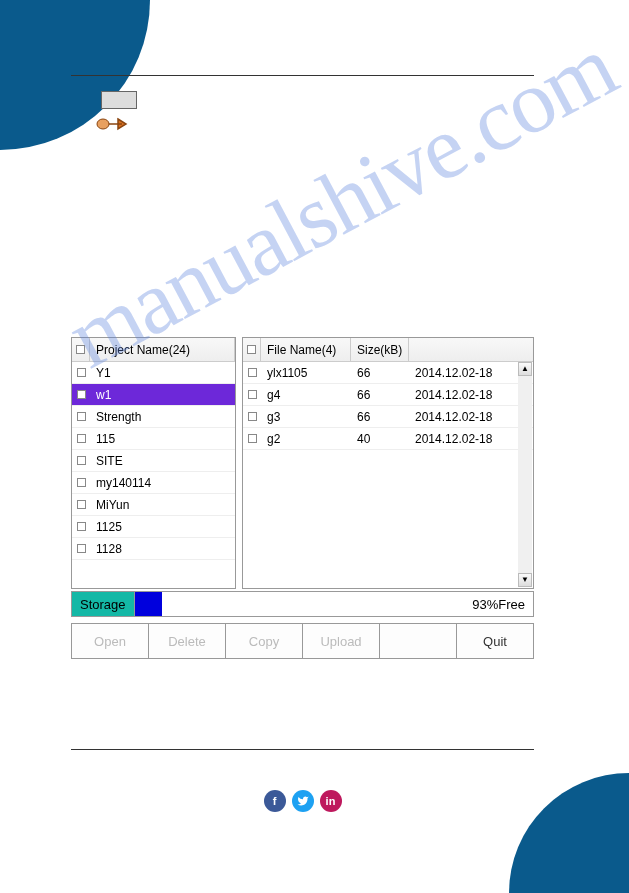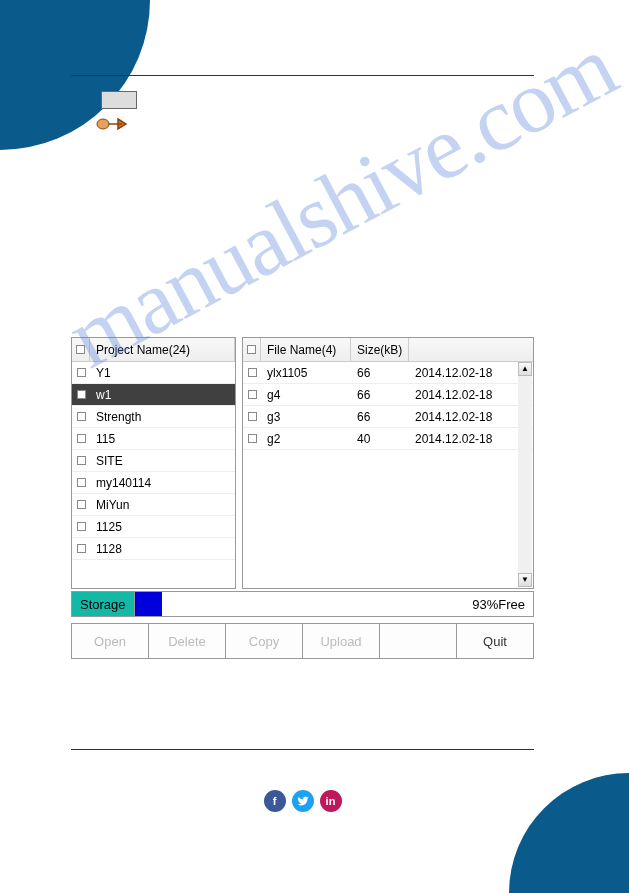--- a/index.html
+++ b/index.html
@@ -34,21 +34,21 @@
     
     .pl .name-col { flex: 1; }
     .pr .name-col { width: 90px; }
     .pr .size-col { width: 58px; }
     .pr .time-col { flex: 1; border-right: none; }
     
     .rows { overflow-y: auto; height: calc(100% - 24px); }
     .row { display: flex; font-size: 12px; height: 22px; align-items: center; border-bottom: 1px solid #eee; }
     .row .chk-col { width: 18px; display: flex; align-items: center; justify-content: center; }
     .row .cell { padding: 0 6px; }
-    .row.selected { background: #404040; color: #fff; }
+    .row.selected { background: #6d28d9; color: #fff; }
     .row.selected .chk-box { background: #fff; }
     
     .chk-box { width: 9px; height: 9px; border: 1px solid #888; background: #fff; }
     
     .scroll-track { position: absolute; right: 1px; top: 24px; bottom: 1px; width: 14px; background: #f0f0f0; }
     .scroll-btn { height: 14px; background: linear-gradient(#fafafa,#ddd); border: 1px solid #bbb; font-size: 8px; text-align: center; line-height: 12px; }
     .scroll-btn.bottom { position: absolute; bottom: 0; left: 0; right: 0; }
     
     .panel-left .rows .row .name-cell { flex: 1; }
     .panel-right .rows .row .name-cell { width: 90px; }

